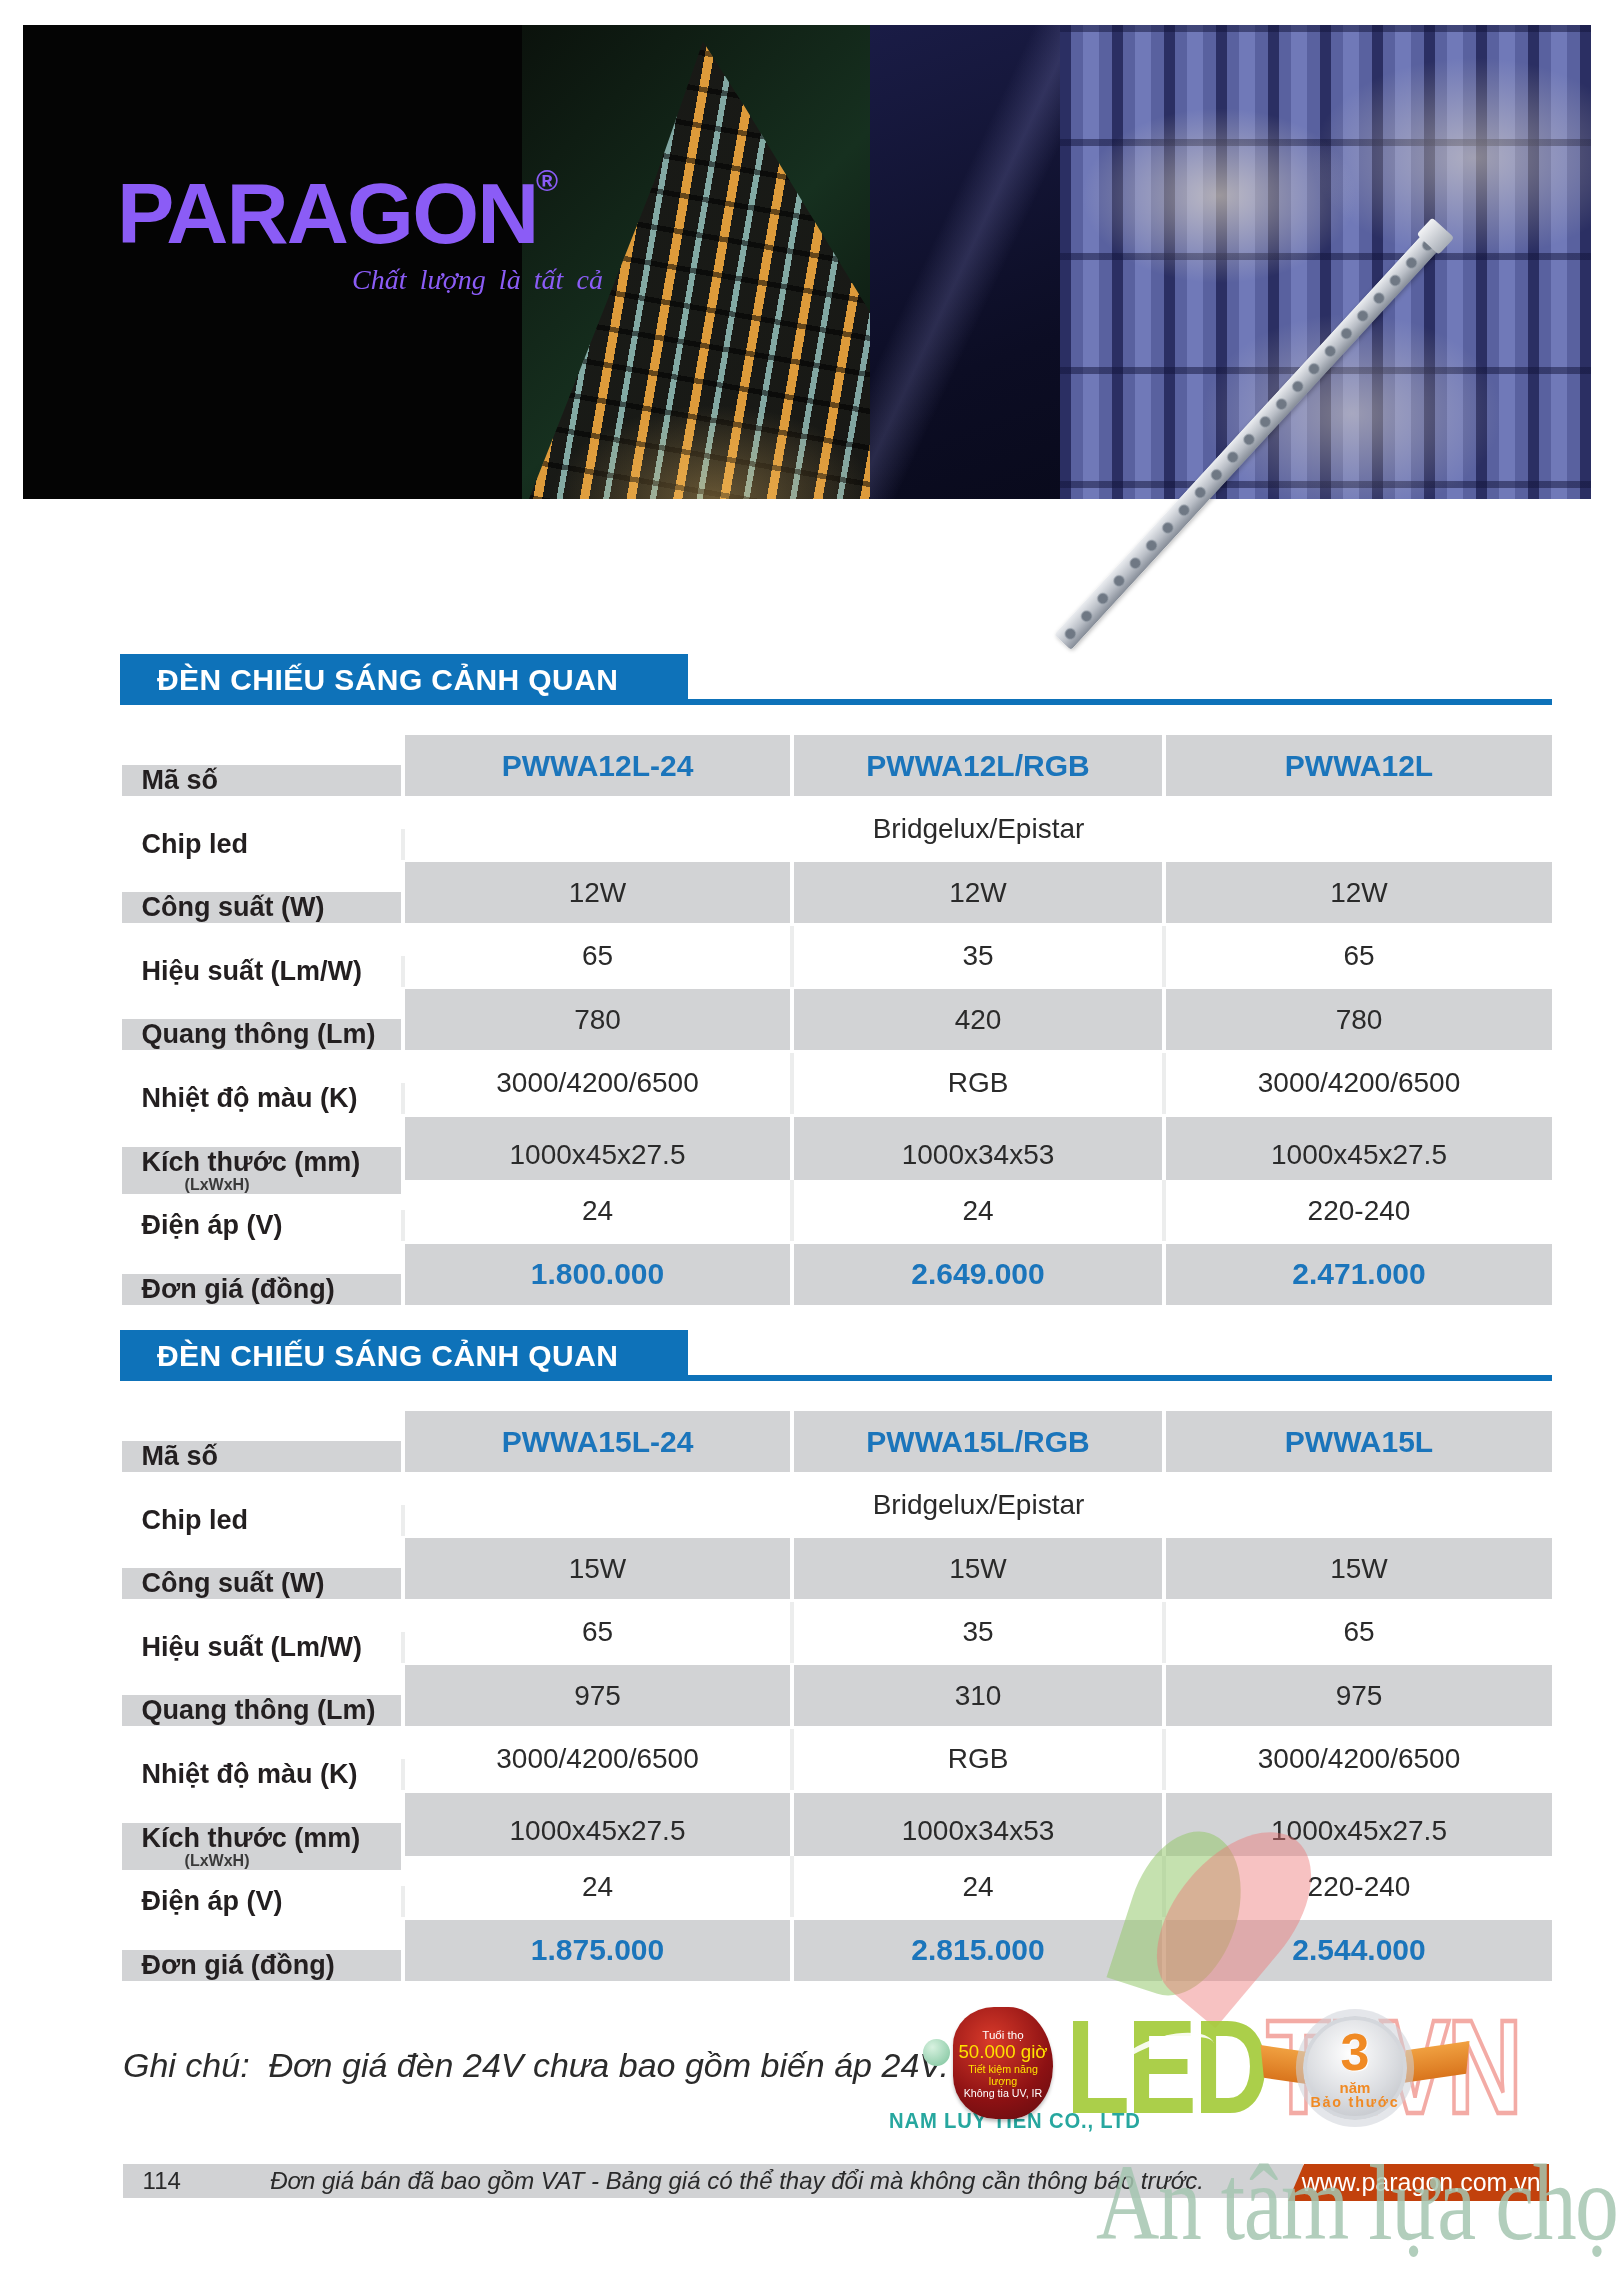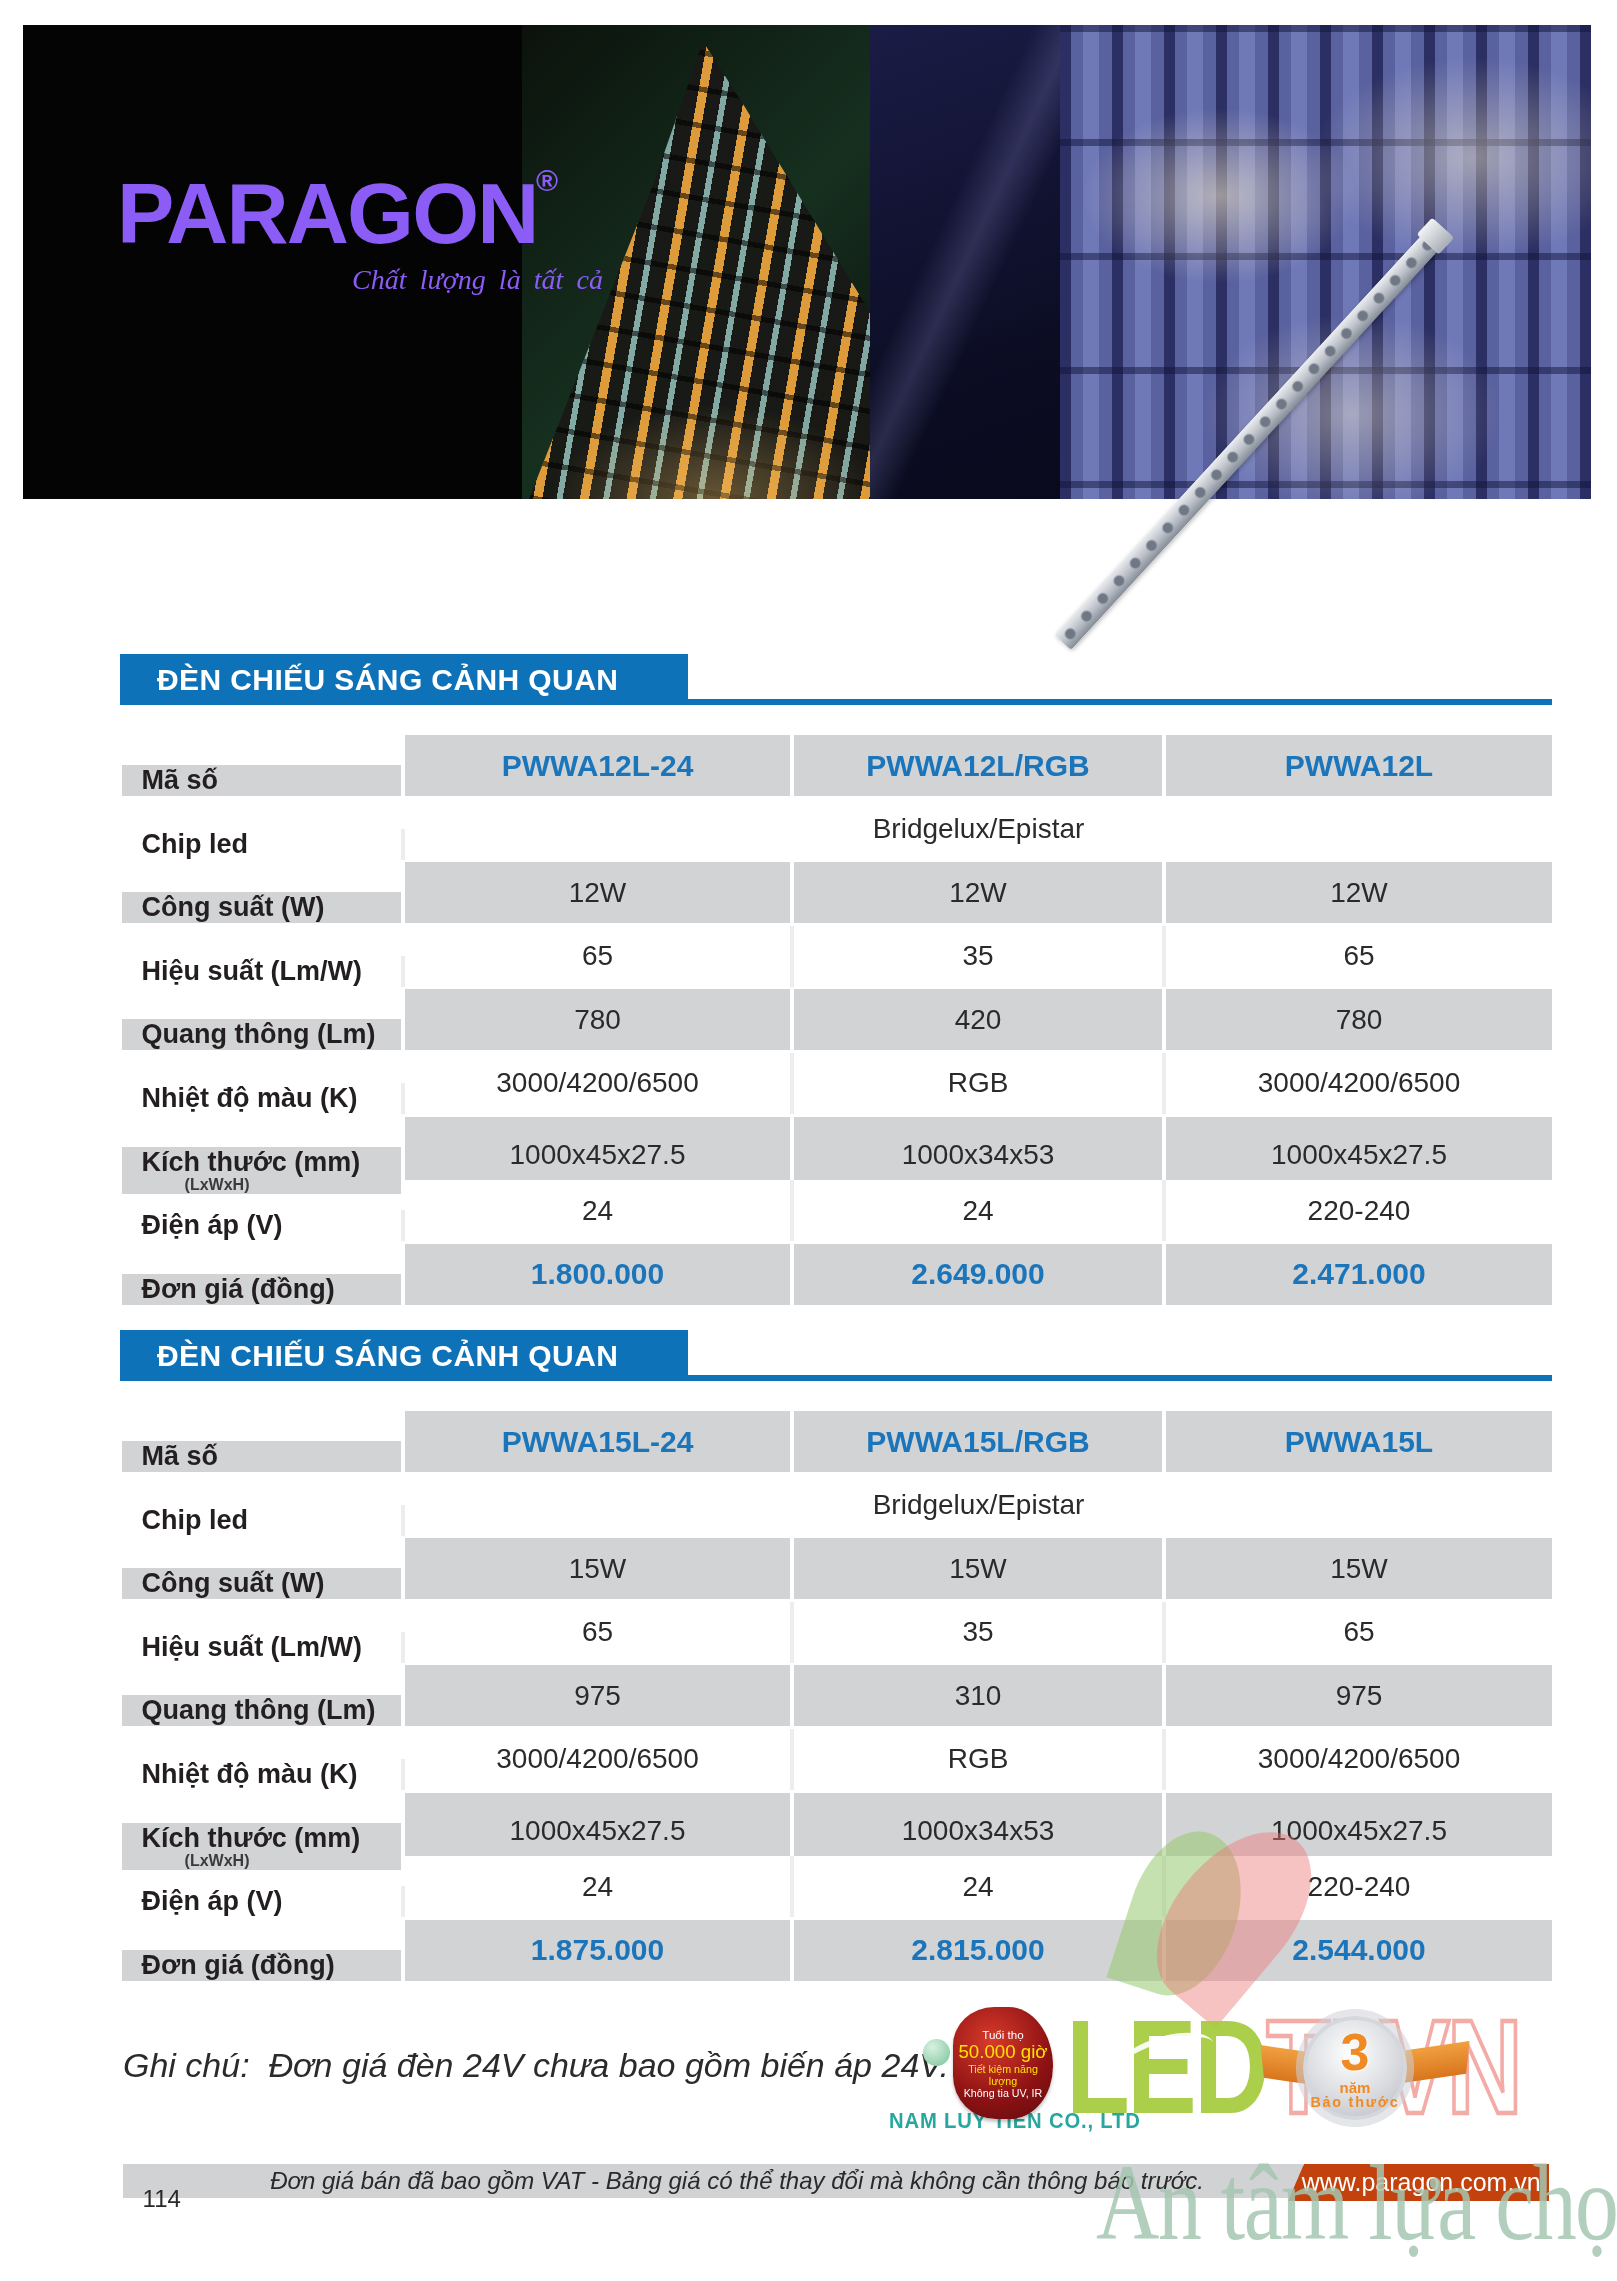--- a/index.html
+++ b/index.html
@@ -63,21 +63,21 @@
   .t-row.white .t-cell:not(:last-child){border-right:4.5px solid #eceded;}
   .t-cell .sub{font-size:16px;font-weight:bold;margin-left:43px;margin-top:-1.8px;color:#3a3a3a;}
   .t-cell.bluebold{color:#1b75bb;font-weight:bold;font-size:30px;}
 
   
   .note{position:absolute;left:123px;top:2046px;font-size:34px;font-style:italic;
         color:#2b2b2b;white-space:pre;}
 
   
   .footer-bar{position:absolute;left:123px;top:2164px;width:1180px;height:34px;background:#d1d2d4;z-index:6;}
-  .footer-page{position:absolute;left:19.6px;top:18px;height:34px;display:flex;align-items:center;
+  .footer-page{position:absolute;left:19.6px;top:0;height:34px;display:flex;align-items:center;
         font-size:24px;color:#2a2a2a;}
   .footer-disclaimer{position:absolute;left:0;top:0;width:100%;height:34px;display:flex;align-items:center;
         justify-content:center;font-size:24px;font-style:italic;color:#2a2a2a;margin-left:24px;}
   .footer-ribbon{position:absolute;left:1281px;top:2164px;width:268px;height:37px;z-index:6;
         clip-path:polygon(23px 0,100% 0,100% 100%,7.1px 100%);display:flex;align-items:center;
         justify-content:center;padding-left:12.5px;box-sizing:border-box;color:#fff;font-size:25px;}
 
   
   .wm{position:absolute;left:0;top:0;width:1617px;height:2281px;pointer-events:none;z-index:8;}
   .wm-petal{position:absolute;border-radius:50% 50% 50% 0;}

